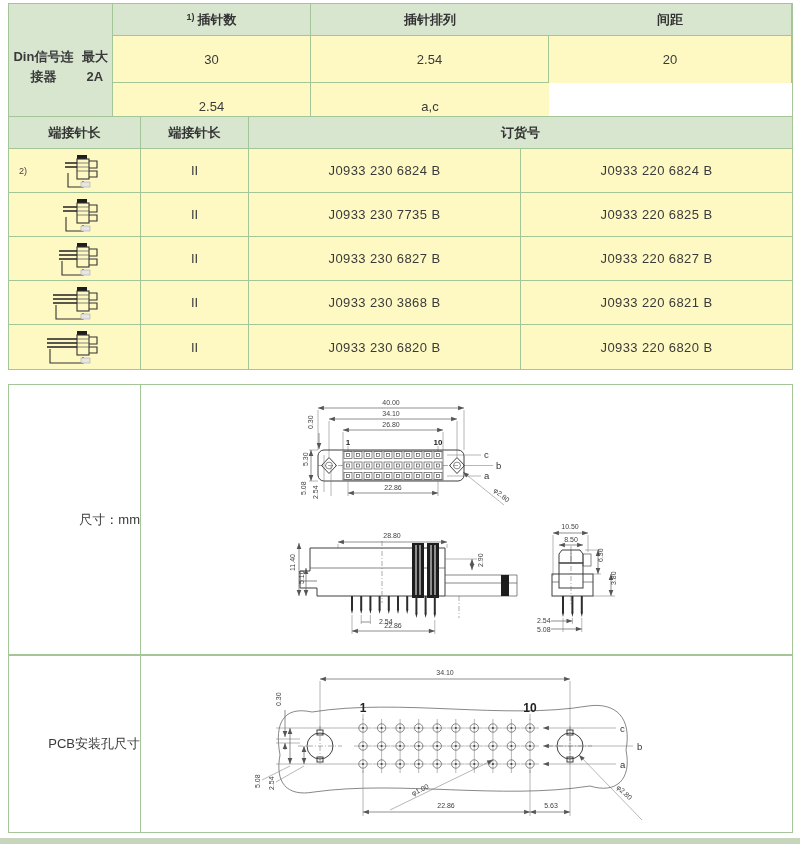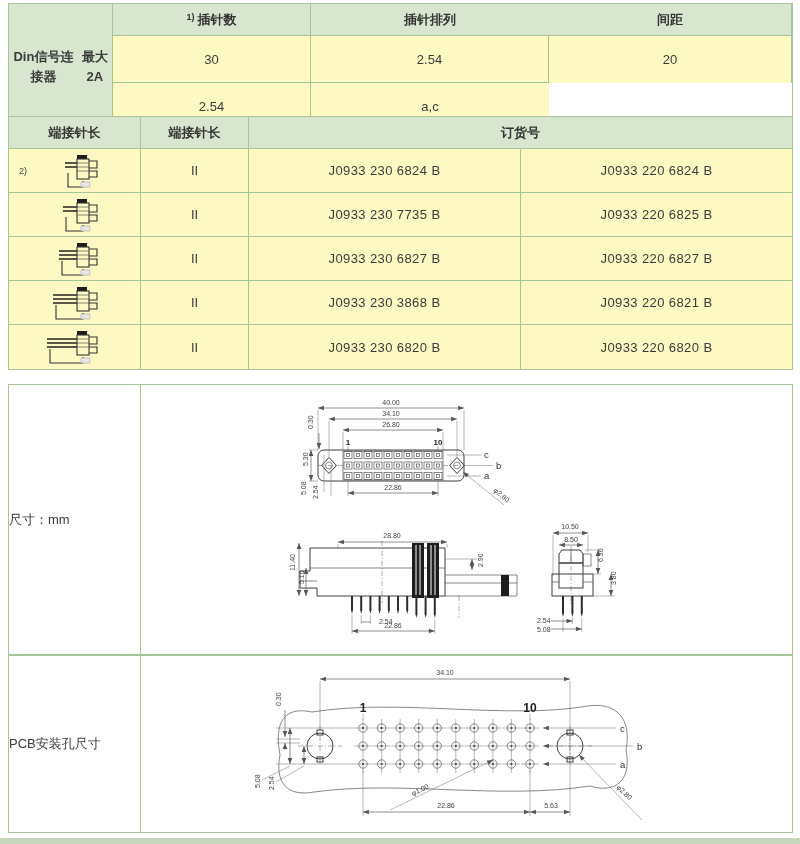--- a/index.html
+++ b/index.html
@@ -14,21 +14,21 @@
   .green{background:var(--grn)}
   .head{font-weight:bold;color:#333}
   .sup{font-size:9px;margin-right:3px;transform:translateY(-3px)}
   .prod{flex-direction:row;font-weight:bold;line-height:1.5}
   .ord{letter-spacing:.4px}
   .b{font-weight:normal}
   .note2{position:absolute;left:10px;top:50%;transform:translateY(-50%);font-size:9px;color:#444}
   .sec{position:absolute;left:8px;width:785px;border:1px solid var(--bl);display:grid;grid-template-columns:132px 1fr;background:#fff}
   .s1{top:384px;height:271px}
   .s2{top:655px;height:178px}
-  .seclabel{border-right:1px solid var(--bl);display:flex;align-items:center;justify-content:flex-start;font-size:13px}
+  .seclabel{border-right:1px solid var(--bl);display:flex;align-items:center;justify-content:flex-end;font-size:13px}
   .draw{position:relative}
   .footbar{position:absolute;left:0;top:838px;width:800px;height:6px;background:var(--bar)}
   svg{position:absolute;overflow:visible}
   .ol{stroke:#3f3f3f;fill:none;stroke-width:1}
   .olt{stroke:#555;fill:none;stroke-width:.7}
   .dl{stroke:#606060;fill:none;stroke-width:.7}
   .el{stroke:#7a7a7a;fill:none;stroke-width:.55}
   .cl{stroke:#666;fill:none;stroke-width:.55;stroke-dasharray:5 2 1 2}
   .dim{font-size:7px;fill:#3f3f3f}
   .mid{text-anchor:middle}

